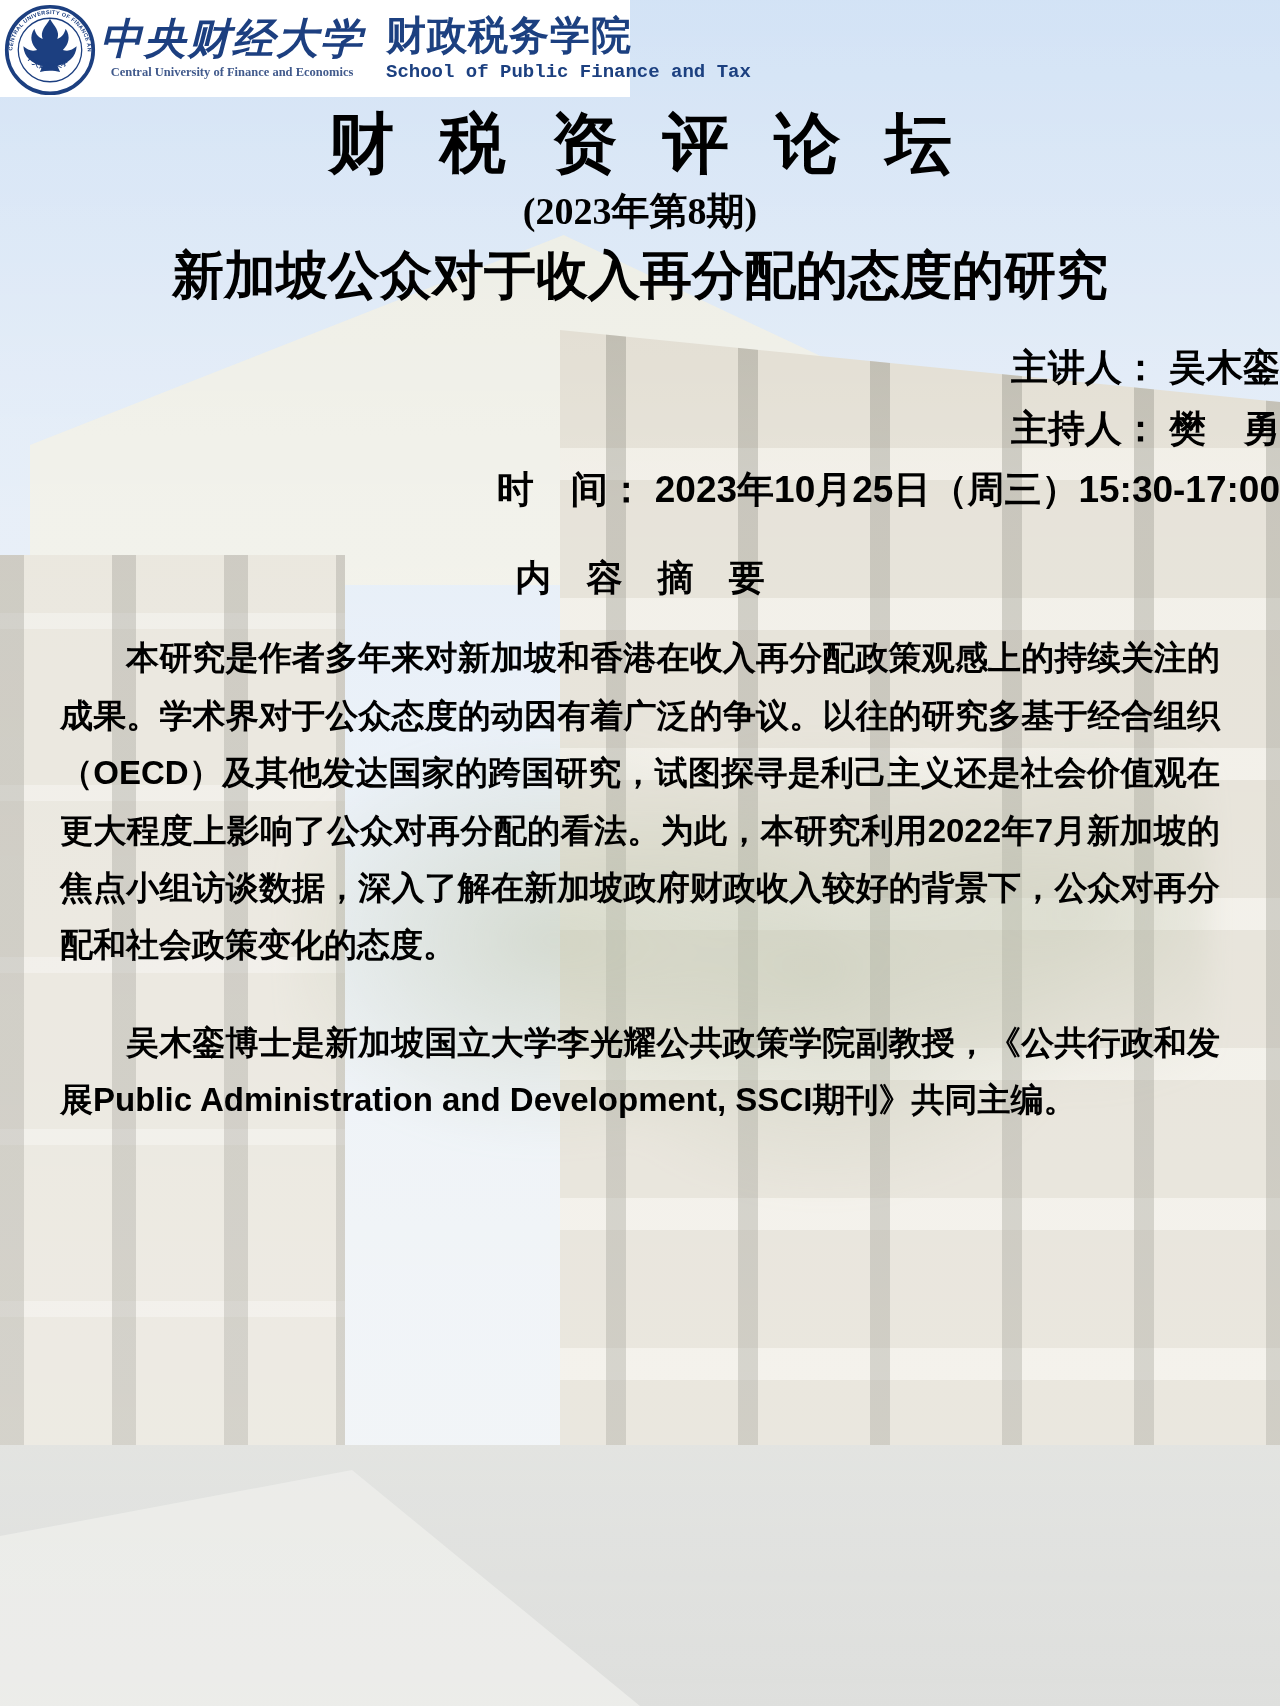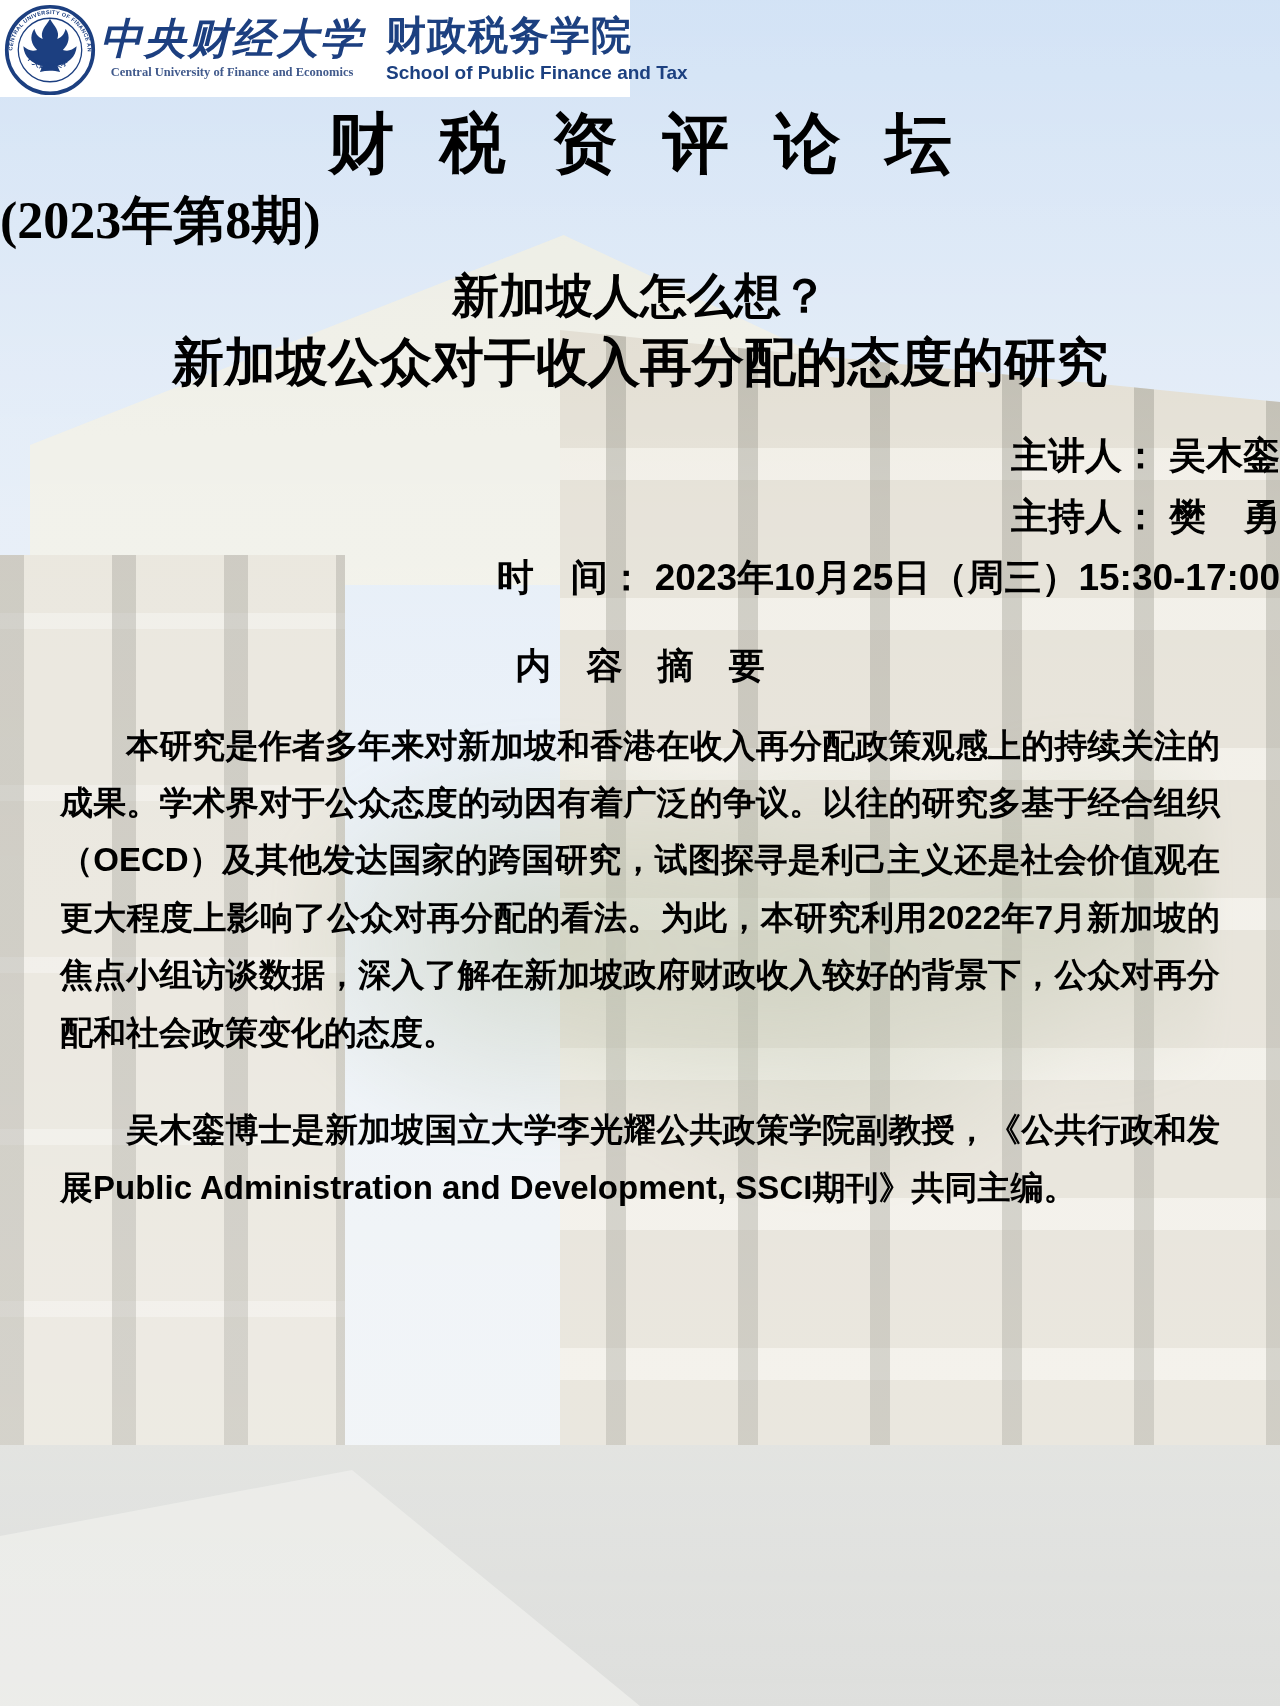--- a/index.html
+++ b/index.html
@@ -36,28 +36,28 @@
           display:flex;align-items:center;}
   .seal{width:92px;height:92px;margin:2px 4px 0 4px;flex:0 0 auto;}
   .univ{display:flex;flex-direction:column;align-items:center;line-height:1;}
   .univ-cn{font-family:"DejaVu Serif","Liberation Serif",serif;font-style:italic;font-weight:bold;
            font-size:42px;color:#1c3f80;letter-spacing:2px;white-space:nowrap;}
   .univ-en{font-family:"Liberation Serif",serif;font-size:12.5px;font-weight:bold;color:#415a8c;
            margin-top:6px;white-space:nowrap;}
   .hdr-divider{width:2px;height:70px;background:#8fa3c4;margin:0 12px 0 10px;}
   .school{display:flex;flex-direction:column;line-height:1;justify-content:flex-end;}
   .school-cn{font-size:40px;font-weight:bold;color:#1c4080;letter-spacing:1px;white-space:nowrap;}
-  .school-en{font-family:Liberation Sans, sans-serif;font-size:19px;font-weight:bold;color:#1c4080;
+  .school-en{font-family:Liberation Mono, monospace;font-size:19px;font-weight:bold;color:#1c4080;
              margin-top:8px;white-space:nowrap;}
 
   
   .content{position:absolute;z-index:2;inset:0;}
   .forum-title{margin:106px 0 0;text-align:center;font-family:"Liberation Serif","DejaVu Serif",serif;
                font-weight:bold;font-size:66px;line-height:1.15;letter-spacing:.22em;text-indent:.22em;}
-  .issue{margin-top:4px;font-family:"Liberation Serif",serif;font-weight:bold;font-size:52px;}
+  .issue{margin-top:4px;text-align:center;font-family:"Liberation Serif",serif;font-weight:bold;font-size:38px;}
   .lec-title1{margin:12px 0 0;text-align:center;font-family:"Liberation Serif","DejaVu Serif",serif;
               font-weight:bold;font-size:47px;line-height:1.2;}
   .lec-title2{margin:8px 0 0;text-align:center;font-family:"Liberation Serif","DejaVu Serif",serif;
               font-weight:bold;font-size:52px;line-height:1.2;}
   .info{margin:42px 0 0 64px;text-align:right;}
   .info-row{font-size:37px;font-weight:bold;line-height:1;margin-bottom:24px;white-space:nowrap;}
   .info-row .value{margin-left:10px;}
   .abstract-heading{margin:46px 0 8px;text-align:center;font-size:36px;font-weight:bold;letter-spacing:.35em;text-indent:.35em;}
   .abstract p{margin:26px 60px 0;font-size:33px;font-weight:bold;line-height:1.74;
               text-align:justify;text-indent:2em;}
@@ -110,21 +110,20 @@
       <div class="school-en">School of Public Finance and Tax</div>
     </div>
   </header>
 
   <main class="content">
 
     <h1 class="forum-title">财 税 资 评 论 坛</h1>
 
     <div class="issue">(2023年第8期)</div>
 
-    <h2 class="lec-title1">新加坡人怎么想？</h2>
 
     <h2 class="lec-title2">新加坡公众对于收入再分配的态度的研究</h2>
 
     <div class="info">
       <div class="info-row">
         <span class="label">主讲人：</span><span class="value">吴木銮</span>
       </div>
       <div class="info-row">
         <span class="label">主持人：</span><span class="value">樊　勇</span>
       </div>

